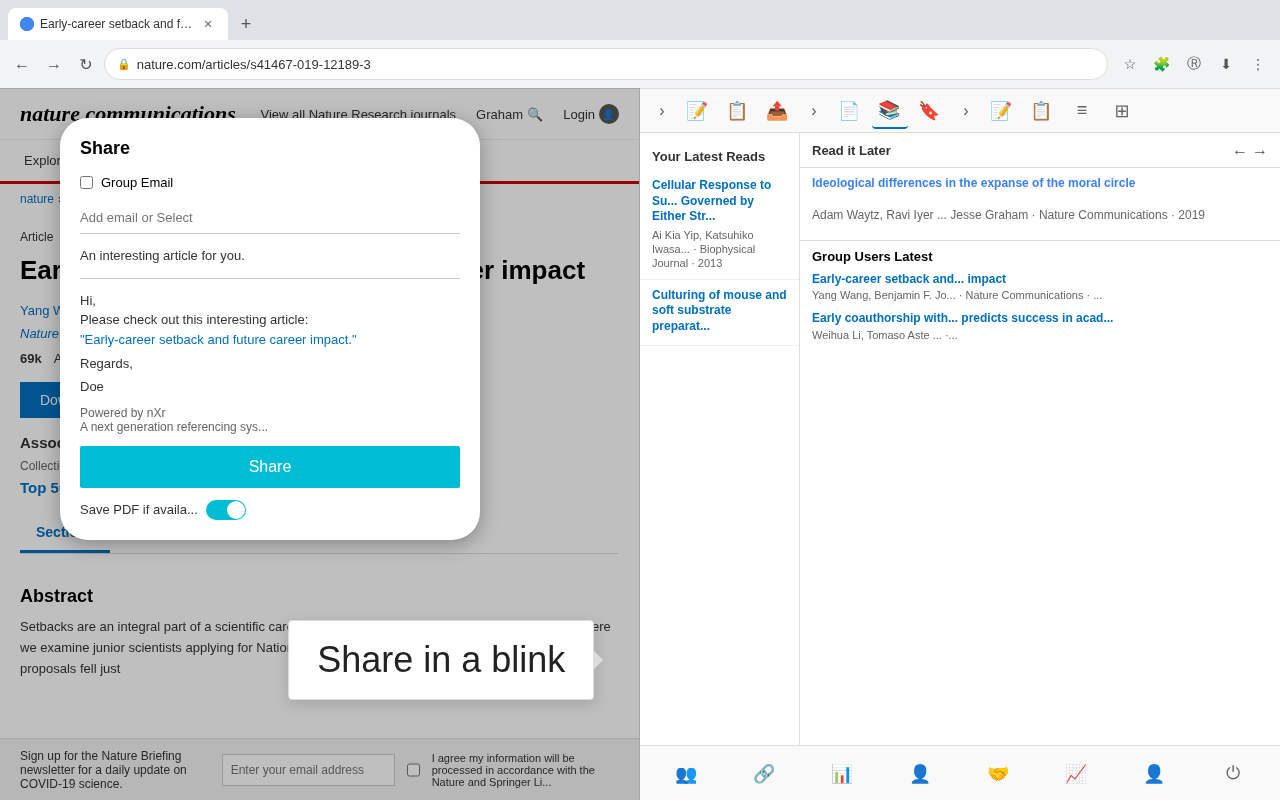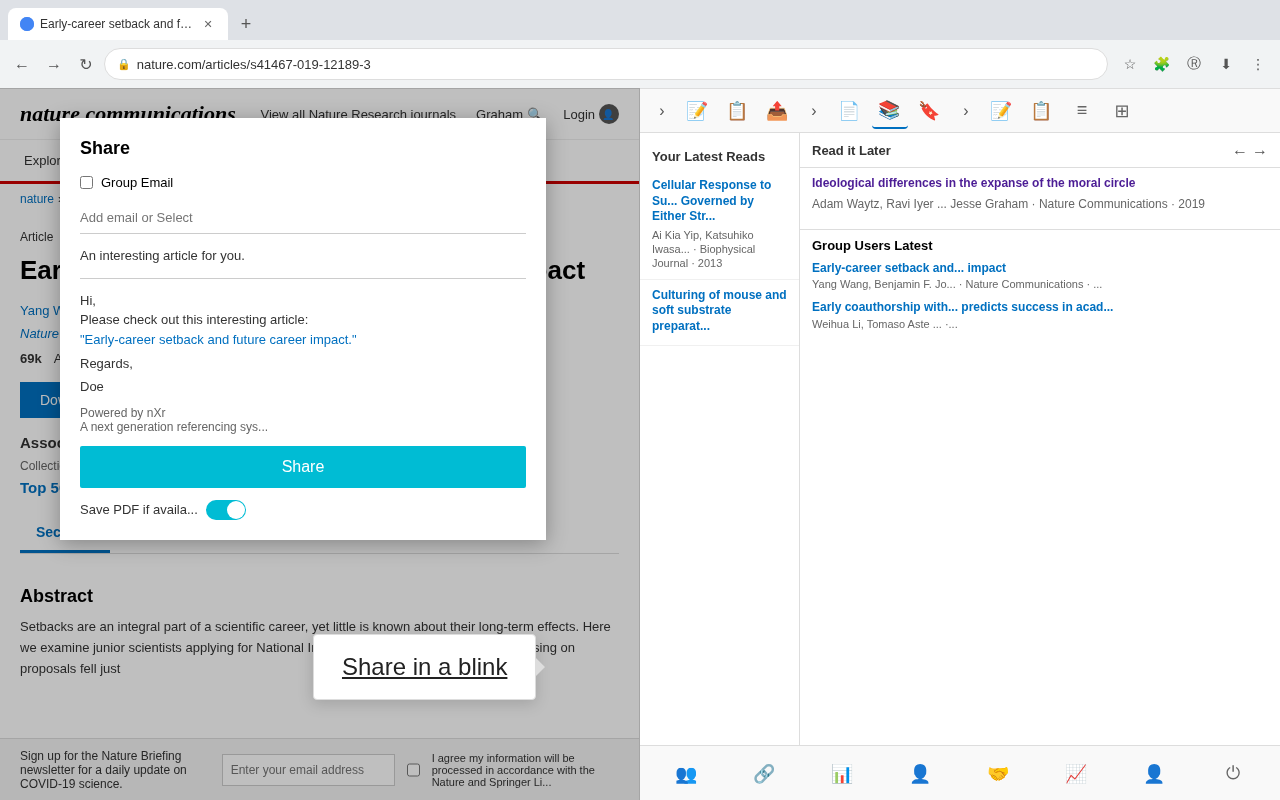--- a/index.html
+++ b/index.html
@@ -93,50 +93,50 @@
     .ext-nav-btn { width: 28px; height: 28px; display: flex; align-items: center; justify-content: center; font-size: 16px; color: #555; cursor: pointer; }
     .ext-icon-btn { width: 36px; height: 36px; display: flex; align-items: center; justify-content: center; font-size: 18px; color: #666; cursor: pointer; border-radius: 4px; }
     .ext-icon-btn.active { color: #0070c0; border-bottom: 2px solid #0070c0; }
 
     
     .section-title-ext { font-size: 13px; font-weight: bold; color: #333; padding: 8px 12px 6px; }
     .read-item { padding: 8px 12px; border-bottom: 1px solid #f0f0f0; cursor: pointer; }
     .read-item-title { font-size: 12px; color: #0070c0; font-weight: bold; margin-bottom: 3px; line-height: 1.3; }
     .read-item-meta { font-size: 11px; color: #666; line-height: 1.3; }
     .read-later-item { margin-bottom: 10px; }
-    .read-later-item-title { font-size: 12px; color: #4c1d95; font-weight: bold; margin-bottom: 5px; line-height: 1.3; cursor: pointer; }
+    .read-later-item-title { font-size: 12px; color: #3b82f6; font-weight: bold; margin-bottom: 16px; line-height: 1.3; cursor: pointer; }
     .read-later-item-meta { font-size: 12px; color: #666; }
     .group-title { font-size: 13px; font-weight: bold; margin-bottom: 8px; }
     .group-item { margin-bottom: 10px; cursor: pointer; }
     .group-item-title { font-size: 12px; color: #0070c0; font-weight: bold; margin-bottom: 2px; line-height: 1.3; }
     .group-item-meta { font-size: 11px; color: #666; }
 
     
     .ext-bottom { position: absolute; bottom: 0; left: 0; right: 0; height: 56px; background: #f9f9f9; border-top: 1px solid #ddd; display: flex; align-items: center; justify-content: space-around; padding: 0 8px; }
     .ext-bottom-btn { width: 36px; height: 36px; display: flex; align-items: center; justify-content: center; font-size: 18px; color: #666; cursor: pointer; }
-    .share-dialog { background: #fff; width: 486px; max-height: 480px; overflow-y: auto; box-shadow: 0 4px 20px rgba(0,0,0,0.3); padding: 20px; position: relative; }
+    .share-dialog { background: #fff; width: 420px; max-height: 480px; overflow-y: auto; box-shadow: 0 4px 20px rgba(0,0,0,0.3); padding: 20px; position: relative; border-radius: 28px; }
     .share-title { font-size: 18px; font-weight: bold; margin-bottom: 16px; }
     .share-checkbox-row { display: flex; align-items: center; gap: 8px; margin-bottom: 12px; font-size: 13px; }
     .share-email-row { margin-bottom: 12px; }
     .share-email-input { width: 100%; height: 32px; border: none; border-bottom: 1px solid #ccc; font-size: 13px; padding: 4px 0; }
     .share-message { border-bottom: 1px solid #ccc; padding-bottom: 12px; margin-bottom: 12px; }
     .share-message-text { font-size: 13px; color: #333; line-height: 1.5; }
     .share-article-link { color: #0070c0; font-size: 13px; }
     .share-regards { font-size: 13px; color: #333; margin-bottom: 8px; }
     .share-name { font-size: 13px; color: #333; }
     .share-powered { font-size: 12px; color: #666; margin: 12px 0; }
     .share-btn { width: 100%; background: #00bcd4; color: #fff; border: none; padding: 12px; font-size: 16px; cursor: pointer; border-radius: 2px; }
     .share-save-row { display: flex; align-items: center; gap: 8px; margin-top: 12px; }
     .share-save-label { font-size: 13px; color: #333; }
     .share-toggle { width: 40px; height: 20px; background: #00bcd4; border-radius: 10px; position: relative; cursor: pointer; }
     .share-toggle-thumb { width: 18px; height: 18px; background: #fff; border-radius: 50%; position: absolute; top: 1px; right: 1px; }
 
     
     .blink-overlay { position: absolute; bottom: 80px; left: 50%; transform: translateX(-30%); background: #fff; border: 1px solid #ddd; box-shadow: 0 4px 15px rgba(0,0,0,0.15); padding: 20px 28px; z-index: 100; border-radius: 4px; }
-    .blink-text { font-size: 24px; font-weight: 300; color: #222; text-decoration: underline; }
+    .blink-text { font-size: 36px; font-weight: 300; color: #222; }
 
     
     .access-overlay { position: absolute; top: 170px; right: 0; width: 440px; background: #fff; box-shadow: -4px 4px 20px rgba(0,0,0,0.2); z-index: 60; padding: 40px; }
     .access-text { font-size: 38px; line-height: 1.3; color: #222; font-weight: 300; }
     .access-text strong { font-weight: 400; text-decoration: underline; }
 
     .ext-container { position: relative; flex: 1; display: flex; flex-direction: column; }
   </style>
 </head>
 <body>

